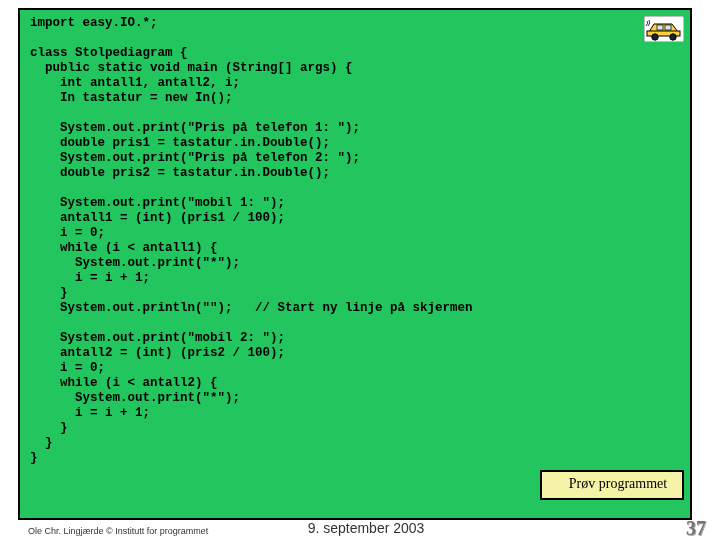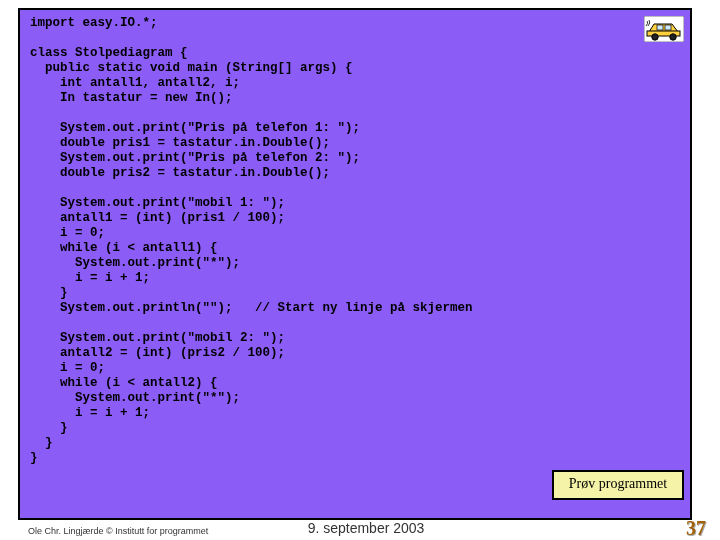--- a/index.html
+++ b/index.html
@@ -11,21 +11,21 @@
     font-family: Arial, sans-serif;
     position: relative;
     overflow: hidden;
   }
   .slide {
     position: absolute;
     left: 18px;
     top: 8px;
     width: 670px;
     height: 508px;
-    background: #8b5cf6;
+    background: #22c55e;
     border: 2px solid #000;
   }
   .code {
     position: absolute;
     left: 10px;
     top: 6px;
     font-family: "Courier New", monospace;
     font-weight: bold;
     font-size: 12.5px;
     line-height: 15px;
@@ -45,20 +45,21 @@
     bottom: 18px;
     width: 128px;
     height: 26px;
     background: #f5f3a8;
     border: 2px solid #000;
     text-align: center;
     font-family: "Times New Roman", serif;
     font-size: 14px;
     line-height: 24px;
     cursor: pointer;
+    padding-left: 12px;
   }
   .footer-left {
     position: absolute;
     left: 28px;
     bottom: 4px;
     font-size: 9px;
     color: #333;
   }
   .footer-center {
     position: absolute;
@@ -70,21 +71,21 @@
     color: #333;
     margin-left: 12px;
   }
   .page-num {
     position: absolute;
     right: 14px;
     bottom: 0px;
     font-family: "Times New Roman", serif;
     font-size: 20px;
     font-weight: bold;
-    color: #a16207;
+    color: #737373;
     text-shadow: 1px 1px 0 #aaa;
   }
 </style>
 </head>
 <body>
 
 <div class="slide">
   <div class="code"><span>import easy.IO.*;</span>
 <span></span>
 <span>class Stolpediagram {</span>

